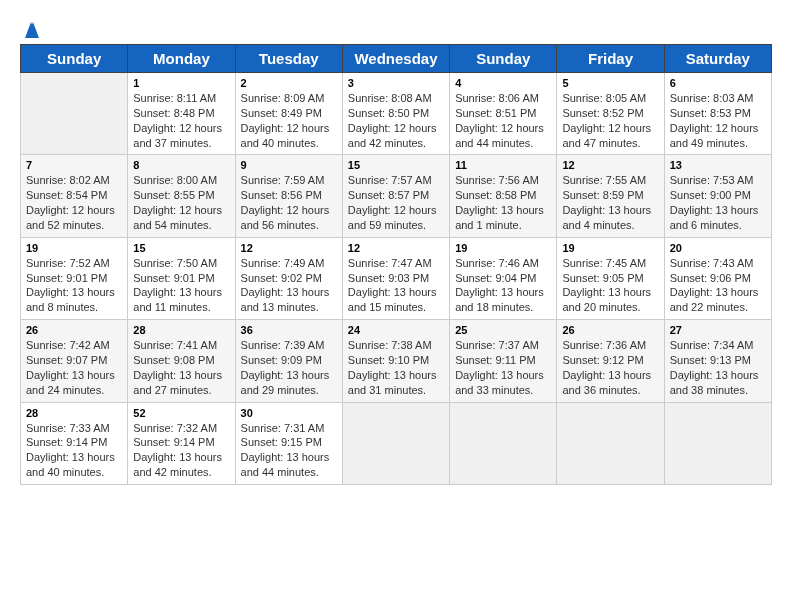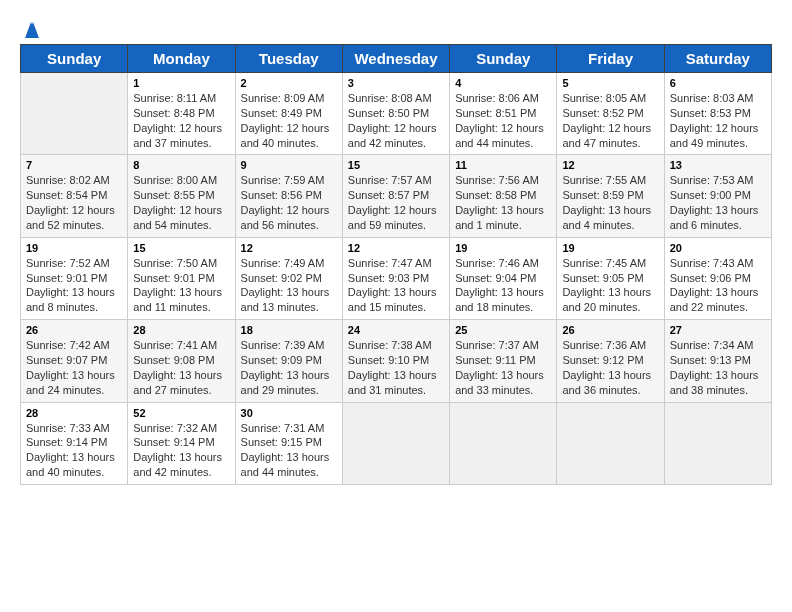--- a/index.html
+++ b/index.html
@@ -204,21 +204,21 @@
         <tr>
           <td>
             <span class="day-number">26</span>
             <div class="day-info">Sunrise: 7:42 AM<br>Sunset: 9:07 PM<br>Daylight: 13 hours and 24 minutes.</div>
           </td>
           <td>
             <span class="day-number">28</span>
             <div class="day-info">Sunrise: 7:41 AM<br>Sunset: 9:08 PM<br>Daylight: 13 hours and 27 minutes.</div>
           </td>
           <td>
-            <span class="day-number">18</span>
+            <span class="day-number">36</span>
             <div class="day-info">Sunrise: 7:39 AM<br>Sunset: 9:09 PM<br>Daylight: 13 hours and 29 minutes.</div>
           </td>
           <td>
             <span class="day-number">24</span>
             <div class="day-info">Sunrise: 7:38 AM<br>Sunset: 9:10 PM<br>Daylight: 13 hours and 31 minutes.</div>
           </td>
           <td>
             <span class="day-number">25</span>
             <div class="day-info">Sunrise: 7:37 AM<br>Sunset: 9:11 PM<br>Daylight: 13 hours and 33 minutes.</div>
           </td>

